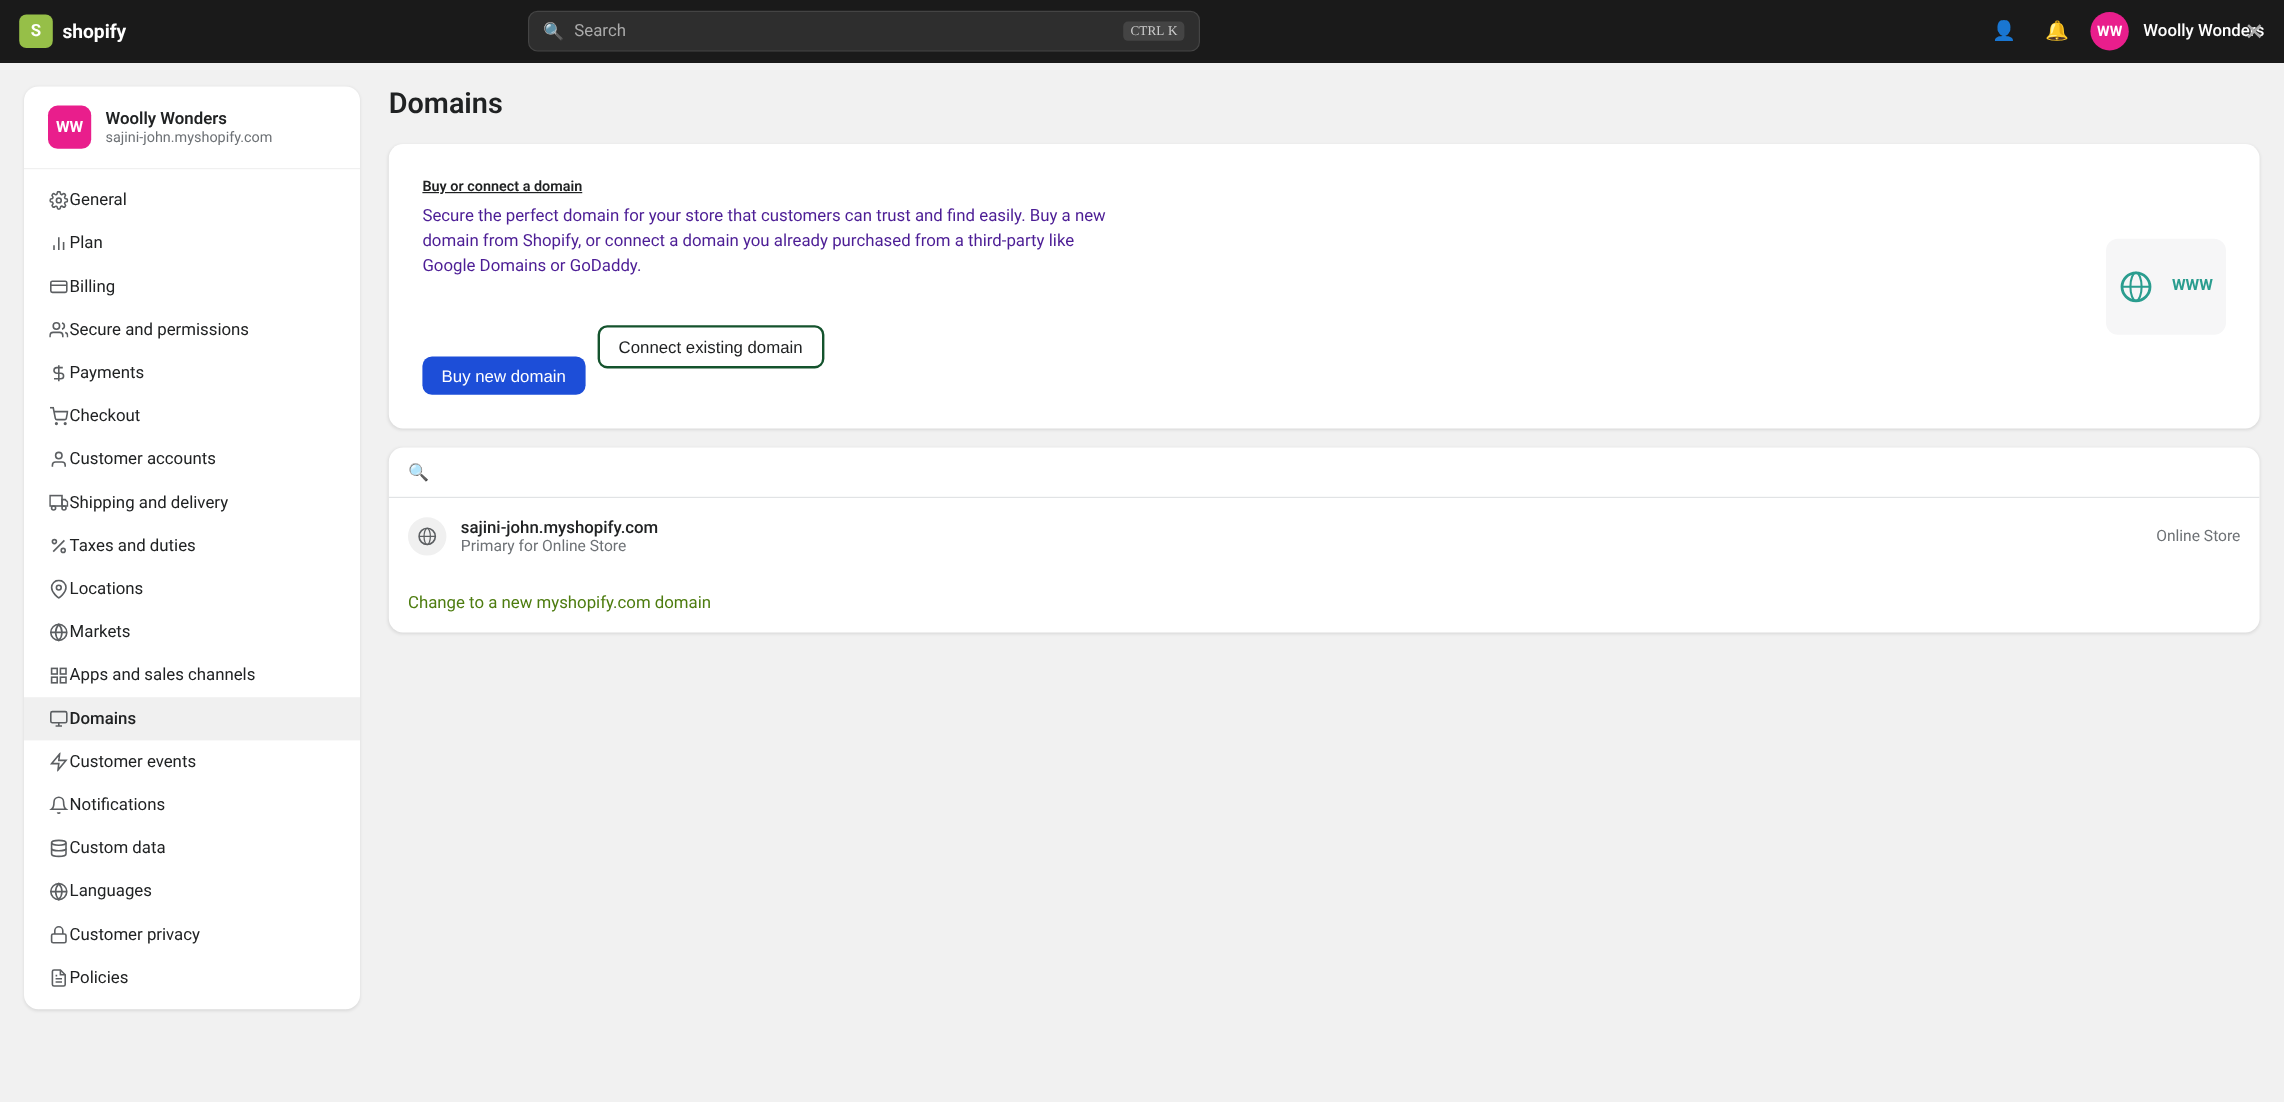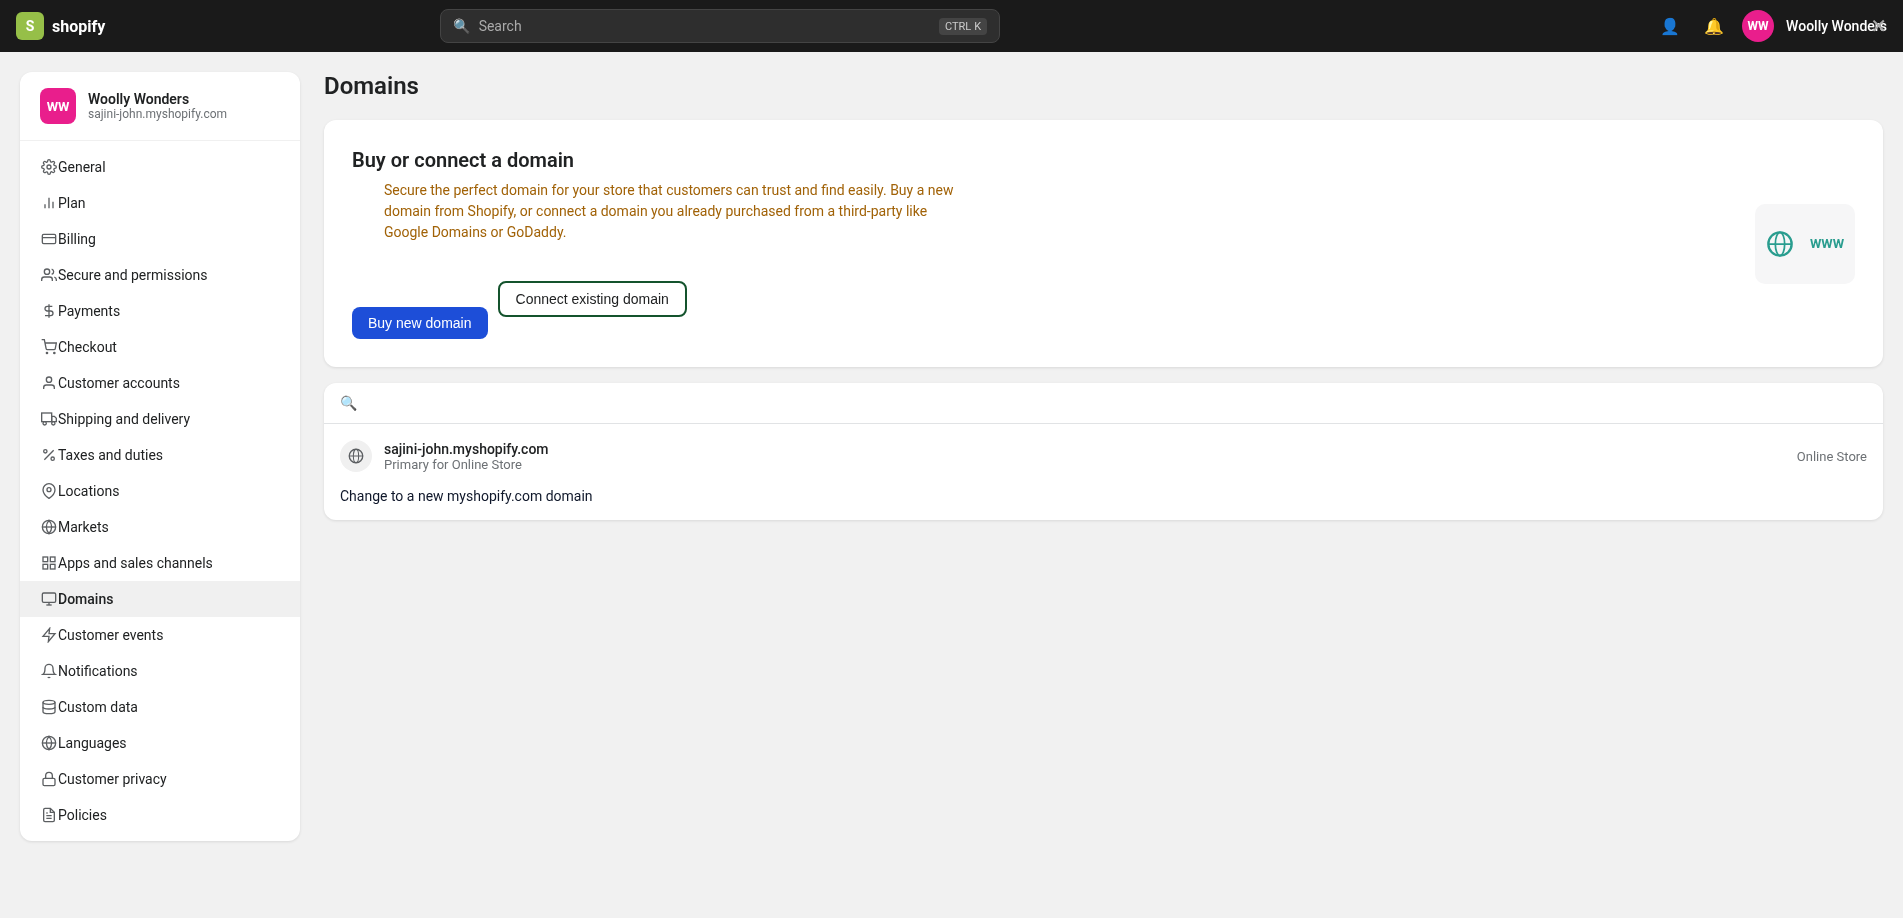--- a/index.html
+++ b/index.html
@@ -25,21 +25,21 @@
       display: flex; align-items: center; justify-content: center; color: white; font-size: 14px; font-weight: bold;
     }
     .topnav-search {
       flex: 1; max-width: 560px; margin: 0 auto;
     }
     .search-box {
       background: #2e2e2e; border: 1px solid #444; border-radius: 8px;
       height: 34px; display: flex; align-items: center; padding: 0 12px; gap: 8px; color: #aaa; font-size: 14px; width: 100%;
     }
     .search-box .ctrl-k {
-      margin-left: auto; background: #444; border-radius: 4px; padding: 2px 6px; font-size: 11px; color: #ccc; display: flex; gap: 3px;
+      margin-left: auto; background: #444; border-radius: 4px; padding: 2px 6px; font-size: 11px; color: #ccc; display: flex; gap: 3px; font-family: Liberation Serif, serif;
     }
     .topnav-right {
       display: flex; align-items: center; gap: 12px; margin-left: auto;
     }
     .topnav-icon-btn {
       width: 32px; height: 32px; display: flex; align-items: center; justify-content: center;
       color: #ccc; background: none; border: none; cursor: pointer; border-radius: 6px; font-size: 16px;
     }
     .topnav-avatar {
       width: 32px; height: 32px; background: #e91e8c; border-radius: 50%;
@@ -113,22 +113,22 @@
       margin-bottom: 16px;
     }
 
     .buy-domain-card {
       display: flex;
       align-items: center;
       padding: 28px;
       gap: 20px;
     }
     .buy-domain-content { flex: 1; }
-    .buy-domain-title { font-size: 20px; font-weight: 600; color: #202223; margin-bottom: 8px; }
-    .buy-domain-desc { font-size: 14px; color: #a16207; line-height: 1.5; margin-bottom: 16px; max-width: 580px; margin-left: 32px; }
+    .buy-domain-title { font-size: 12px; font-weight: 600; color: #202223; margin-bottom: 8px; text-decoration: underline; }
+    .buy-domain-desc { font-size: 14px; color: #4c1d95; line-height: 1.5; margin-bottom: 16px; max-width: 580px; }
     .buy-domain-actions { display: flex; gap: 10px; align-items: center; }
 
     .btn-primary {
       background: #1d4ed8; color: white; border: none; border-radius: 8px;
       padding: 8px 16px; font-size: 14px; font-weight: 500; cursor: pointer; margin-top: 48px;
     }
     .btn-secondary {
       background: white; color: #202223; border: 2px solid #14532d; border-radius: 8px;
       padding: 8px 16px; font-size: 14px; font-weight: 500; cursor: pointer;
     }
@@ -158,21 +158,21 @@
       padding: 16px 16px;
     }
     .domain-row-icon {
       width: 32px; height: 32px; background: #f0f0f0; border-radius: 50%;
       display: flex; align-items: center; justify-content: center; font-size: 14px; color: #5c5f62;
     }
     .domain-row-info { flex: 1; }
     .domain-name { font-size: 14px; font-weight: 500; color: #202223; }
     .domain-subtitle { font-size: 13px; color: #6d7175; }
     .domain-badge { font-size: 13px; color: #6d7175; }
-    .domain-change-link { color: #0f172a; font-size: 14px; cursor: pointer; padding: 0 16px 16px; display: block; }
+    .domain-change-link { color: #4d7c0f; font-size: 14px; cursor: pointer; padding: 0 16px 16px; display: block; margin-top: 16px; }
 
     .topnav-close-btn {
       position: fixed; top: 14px; right: 16px;
       background: none; border: none; color: #aaa; cursor: pointer; font-size: 20px; z-index: 200;
     }
   </style>
 </head>
 <body>
 
 <nav class="topnav">

